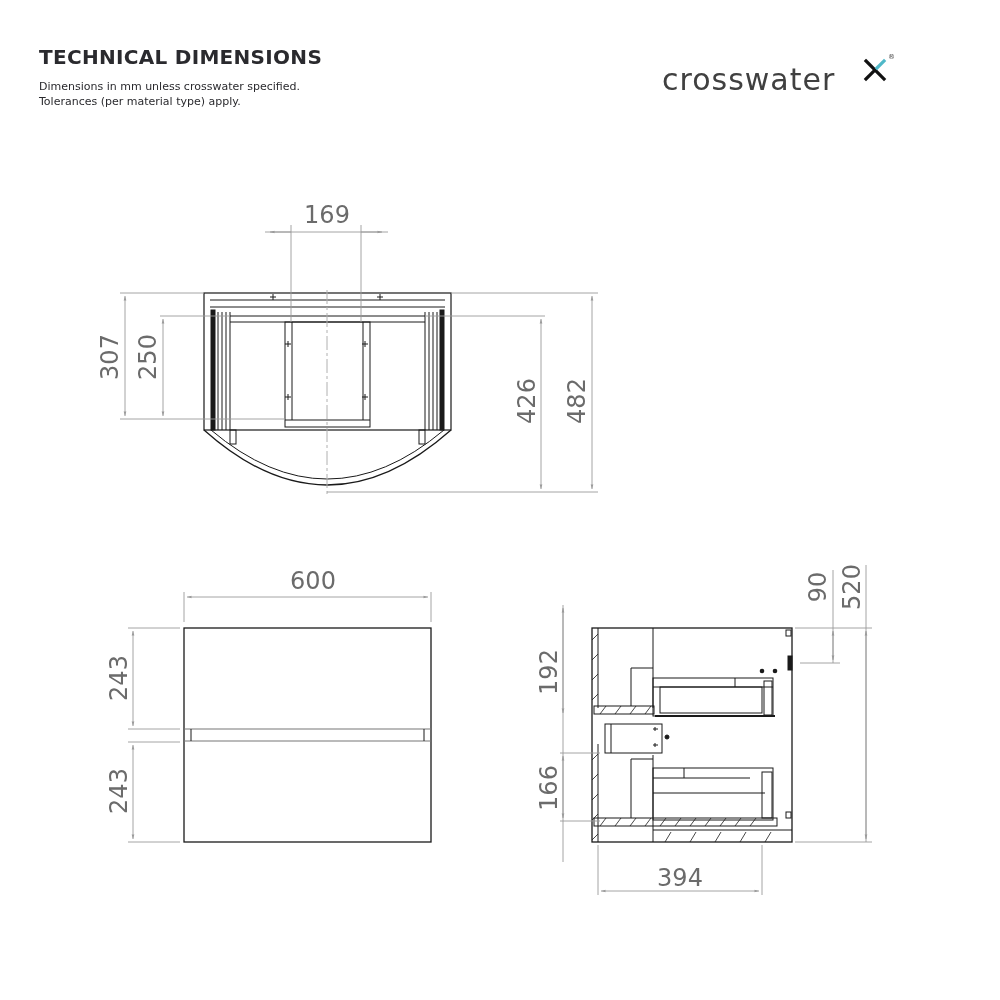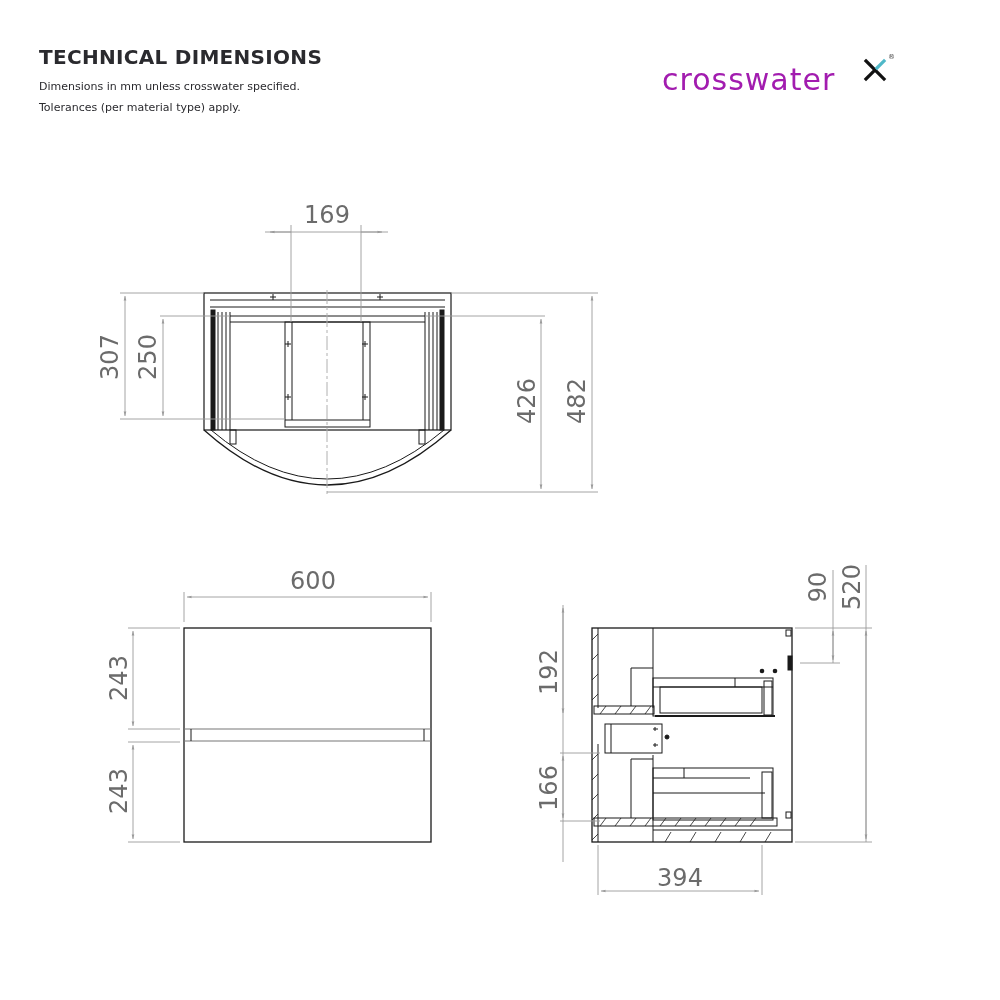--- a/index.html
+++ b/index.html
@@ -1,21 +1,21 @@
 <!DOCTYPE html>
 <html><head>
 <meta charset="utf-8">
 <style>
   html, body { margin:0; padding:0; background:#ffffff; }
   body { width:1000px; height:1000px; position:relative; overflow:hidden; font-family:"DejaVu Sans", sans-serif; }
   .title { position:absolute; left:39px; top:45px; font-family:"DejaVu Sans", sans-serif; font-weight:bold; font-size:20px; color:#2a2a2e; letter-spacing:0.3px; }
   .sub { position:absolute; left:39px; font-family:"DejaVu Sans", sans-serif; font-size:11px; color:#2a2a2e; }
   .sub1 { top:80px; }
-  .sub2 { top:101px;text-align:right; }
-  .logo { position:absolute; left:662px; top:62px; font-family:"DejaVu Sans", sans-serif; font-size:30px; color:#a21caf; letter-spacing:1px; font-weight:normal; }
+  .sub2 { top:95px;text-align:right; }
+  .logo { position:absolute; left:662px; top:62px; font-family:"DejaVu Sans", sans-serif; font-size:30px; color:#404040; letter-spacing:1px; font-weight:normal; }
   .logo-x { position:absolute; left:862px; top:55px; width:28px; height:28px; }
   .logo-reg { position:absolute; left:888px; top:53px; font-size:7px; color:#444; font-family:"DejaVu Sans", sans-serif; }
   svg.draw { position:absolute; left:0; top:0; }
   .dim { font-family:"DejaVu Sans", sans-serif; font-size:24px; fill:#6b6b6b; }
 </style>
 </head>
 <body>
 
 <div class="title">TECHNICAL DIMENSIONS</div>
 <div class="sub sub1">Dimensions in mm unless crosswater specified.</div>

